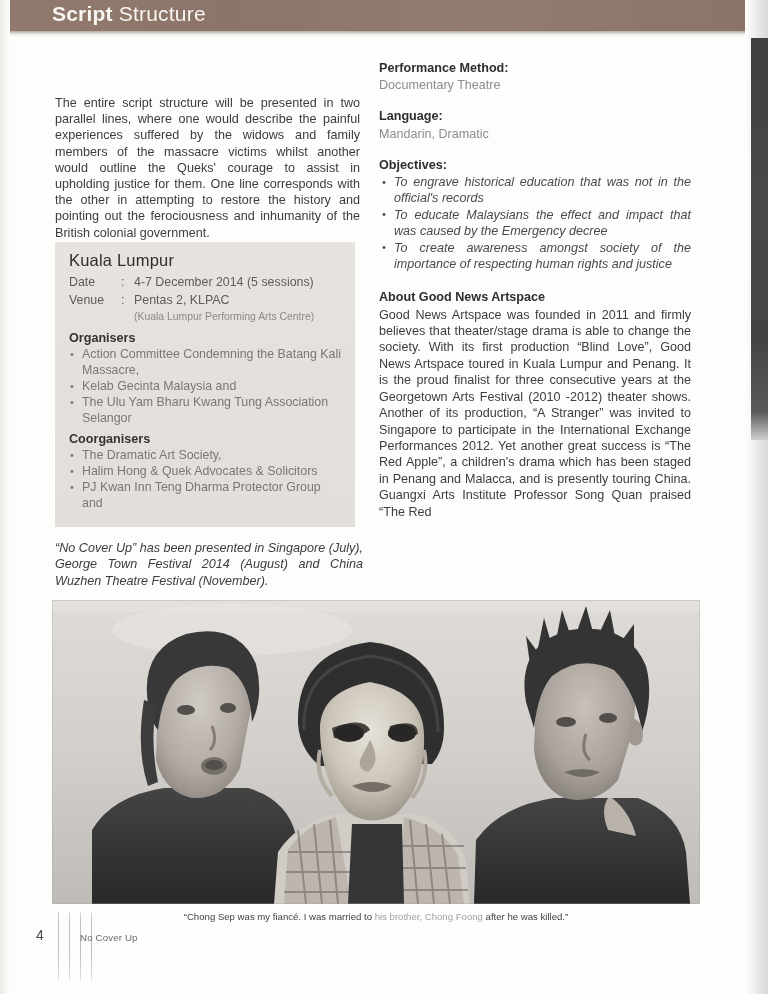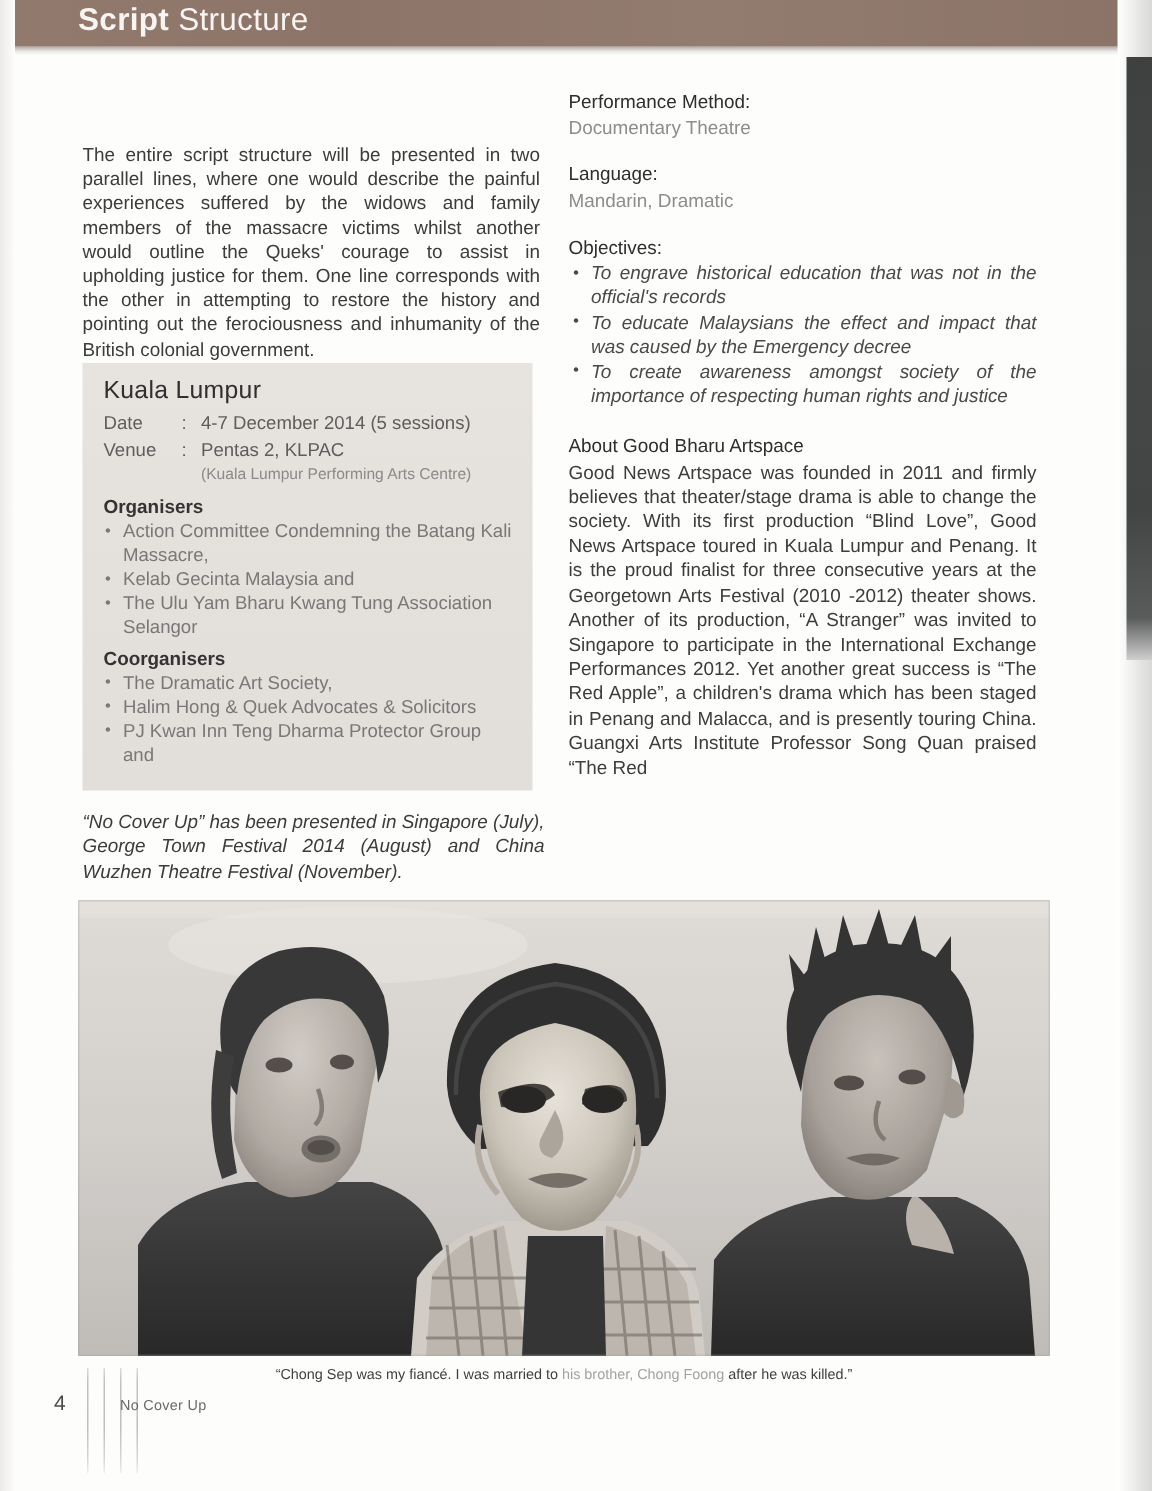--- a/index.html
+++ b/index.html
@@ -131,21 +131,21 @@
     left: 55px; top: 540px; width: 308px;
     font-size: 12.6px; line-height: 16.4px;
     color: #3c3c3c;
     text-align: justify;
     font-style: italic;
   }
 
   
   .rc-heading {
     font-size: 12.6px;
-    font-weight: normal;
+    font-weight: bold;
     color: #2e2e2e;
     margin: 0 0 1px 0;
   }
   .rc-value {
     font-size: 12.6px;
     color: #8d8d8d;
     margin-bottom: 15px;
   }
   ul.obj-list { margin: 0 0 0 2px; }
   ul.obj-list li {
@@ -265,21 +265,21 @@
     <div class="rc-heading">Language:</div>
     <div class="rc-value">Mandarin, Dramatic</div>
 
     <div class="rc-heading">Objectives:</div>
     <ul class="obj-list">
       <li>To engrave historical education that was not in the official's records</li>
       <li>To educate Malaysians the effect and impact that was caused by the Emergency decree</li>
       <li>To create awareness amongst society of the importance of respecting human rights and justice</li>
     </ul>
 
-    <div class="rc-heading" id="about-heading">About Good Bharu Artspace</div>
+    <div class="rc-heading" id="about-heading">About Good News Artspace</div>
     <p id="about-para">Good News Artspace was founded in 2011 and firmly believes that theater/stage drama is able to change the society. With its first production “Blind Love”, Good News Artspace toured in Kuala Lumpur and Penang. It is the proud finalist for three consecutive years at the Georgetown Arts Festival (2010 -2012) theater shows. Another of its production, “A Stranger” was invited to Singapore to participate in the International Exchange Performances 2012. Yet another great success is “The Red Apple”, a children's drama which has been staged in Penang and Malacca, and is presently touring China. Guangxi Arts Institute Professor Song Quan praised “The Red</p>
   </div>
 
   <div id="photo-frame">
     <svg id="photo-svg" viewBox="0 0 648 304" preserveAspectRatio="none">
       <defs>
         <linearGradient id="bgwall" x1="0" y1="0" x2="0" y2="1">
           <stop offset="0%" stop-color="#dedad6"></stop>
           <stop offset="55%" stop-color="#cfcbc7"></stop>
           <stop offset="100%" stop-color="#bcb8b4"></stop>

